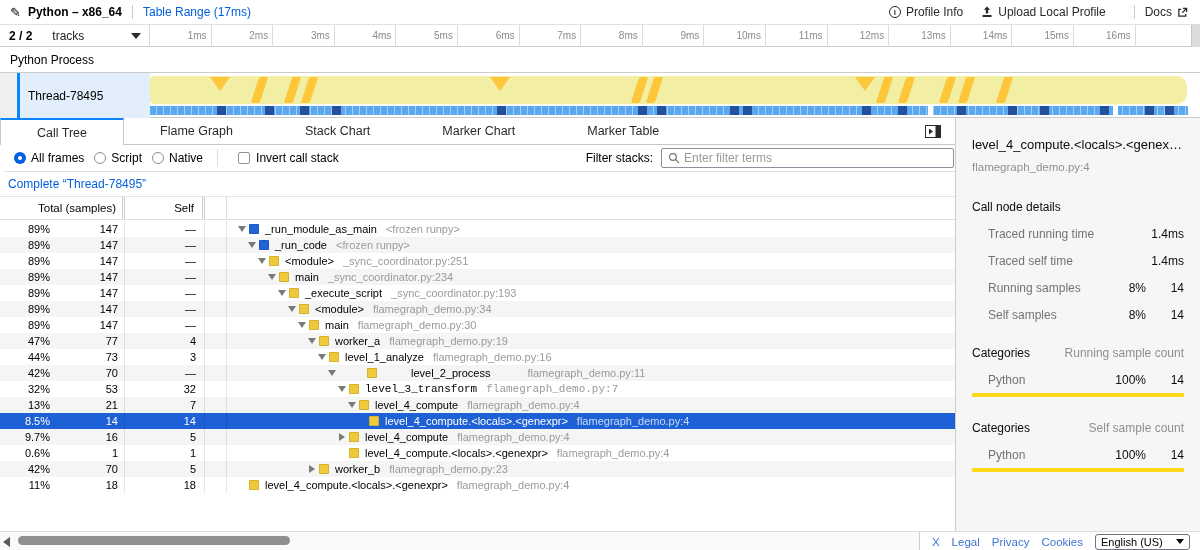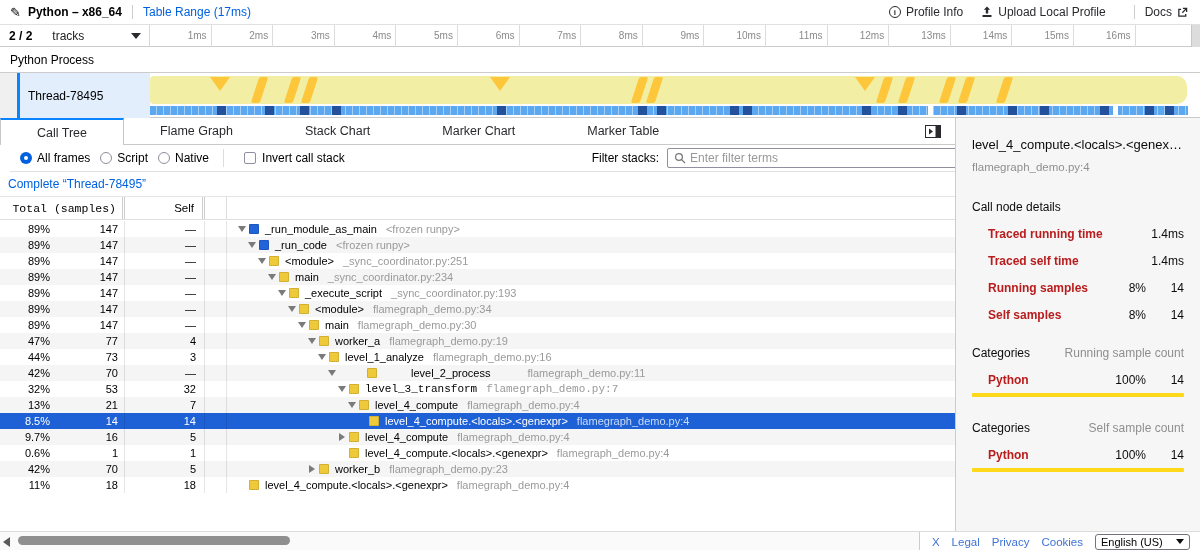--- a/index.html
+++ b/index.html
@@ -60,42 +60,42 @@
   
   .left-pane { position:absolute; left:0; top:118px; width:955px; height:414px; background:#fff; }
 
   .tabbar { position:absolute; left:0; top:0; width:955px; height:27px; display:flex; background:#fff; }
   .tab { height:27px; padding:0 36px; display:flex; align-items:center; font-size:12.5px; color:#2a2a2e;
          border-bottom:1px solid #c9c9c9; cursor:pointer; }
   .tab.sel { border-top:2px solid #0a84ff; border-left:1px solid #c9c9c9; border-right:1px solid #c9c9c9; border-bottom:none; }
   .tab-fill { flex:1; border-bottom:1px solid #c9c9c9; display:flex; align-items:center; justify-content:flex-end; }
   .panel-toggle { margin-right:14px; cursor:pointer; display:flex; }
 
-  .toolbar { position:absolute; left:10px; top:27px; width:955px; height:27px; display:flex; align-items:center;
+  .toolbar { position:absolute; left:4px; top:27px; width:955px; height:27px; display:flex; align-items:center;
              border-bottom:1px solid #e0e0e0; font-size:12px; background:#fff; }
   .radio { width:12px; height:12px; border-radius:50%; border:1px solid #8f8f9d; background:#fff; margin:0 5px 0 10px; position:relative; cursor:pointer; }
   .radio.on { border:none; background:#0060df; }
   .radio.on::after { content:""; position:absolute; left:4px; top:4px; width:4px; height:4px; border-radius:50%; background:#fff; }
   .toolbar label { cursor:pointer; }
   .tdiv { width:1px; height:18px; background:#ddd; margin:0 0 0 14px; }
   .checkbox { width:12px; height:12px; border:1px solid #8f8f9d; border-radius:2px; background:#fff; margin:0 6px 0 20px; cursor:pointer; }
   .toolbar .flex { flex:1; }
   .filter-label { color:#000; margin-right:8px; }
   .filter-box { width:293px; height:20px; border:1px solid #8f8f9d; border-radius:2px; background:#fff;
                 display:flex; align-items:center; margin-right:5px; }
   .filter-box svg { margin:0 4px 0 6px; }
   .filter-box input { border:none; outline:none; flex:1; font-size:12px; font-family:"Liberation Sans",sans-serif; color:#333; background:transparent; }
   .filter-box input::placeholder { color:#999; }
 
   .crumb-row { position:absolute; left:0; top:54px; width:955px; height:24px; display:flex; align-items:center; background:#fff; }
   .crumb { margin-left:8px; font-size:12px; color:#0060df; cursor:pointer; }
 
   .thead { position:absolute; left:0; top:78px; width:955px; height:24px; display:flex;
            border-top:1px solid #e5e5e5; border-bottom:1px solid #e0e0e0; font-size:11.5px; background:#fff; }
-  .thead .h-total { width:125px; text-align:right; padding:5px 6px 0 0; border-right:3px double #ccc;font-family:Liberation Mono, monospace; }
+  .thead .h-total { width:125px; text-align:right; padding:5px 6px 0 0; border-right:3px double #ccc; }
   .thead .h-self  { width:80px;  text-align:right; padding:5px 8px 0 0; border-right:3px double #ccc; }
   .thead .h-ico   { width:22px; border-right:1px solid #ddd; }
 
   .rows { position:absolute; left:0; top:103px; width:955px; }
   .trow { display:flex; height:16px; align-items:center; font-size:11px; background:#fff; cursor:default; }
   .trow.alt { background:#f5f5f5; }
   .trow.sel { background:#1e60d5; }
   .c-total { width:125px; display:flex; height:16px; align-items:center; border-right:1px solid rgba(0,0,0,.10); }
   .c-total .pct { width:50px; text-align:right; }
   .c-total .cnt { flex:1; text-align:right; padding-right:6px; }
@@ -113,21 +113,21 @@
   .trow.sel .pct, .trow.sel .cnt, .trow.sel .c-self, .trow.sel .fname { color:#fff; }
   .trow.sel .floc { color:#c9dcf7; }
 
   
   .sidebar { position:absolute; left:955px; top:118px; width:245px; height:414px;
              background:#f6f6f6; border-left:1px solid #ccc; padding:0 16px; overflow:hidden; }
   .sb-title { margin-top:19px; font-size:13px; color:#0c0c0d; white-space:nowrap; overflow:hidden; text-overflow:ellipsis; }
   .sb-sub { margin-top:9px; font-size:11.5px; color:#909090; }
   .sb-section { margin-top:27px; font-size:12px; color:#0c0c0d; }
   .sb-row { display:flex; margin-top:13px; font-size:12px; }
-  .sb-row .lbl { flex:1; color:#b91c1c; padding-left:16px;font-weight:bold; }
+  .sb-row .lbl { flex:1; color:#737373; padding-left:16px; }
   .sb-row .pct { width:42px; text-align:right; color:#0c0c0d; }
   .sb-row .cnt { width:38px; text-align:right; color:#0c0c0d; }
   .sb-cathead { display:flex; margin-top:24px; font-size:12px; }
   .sb-cathead .l { flex:1; color:#0c0c0d; }
   .sb-cathead .r { color:#8f8f8f; }
   .sb-bar { height:4px; margin-top:6px; border-radius:1px; }
 
   
   .bottom-strip { position:absolute; left:0; top:531px; width:1200px; height:19px;
                   background:#fafafa; border-top:1px solid #dcdcdc; }

